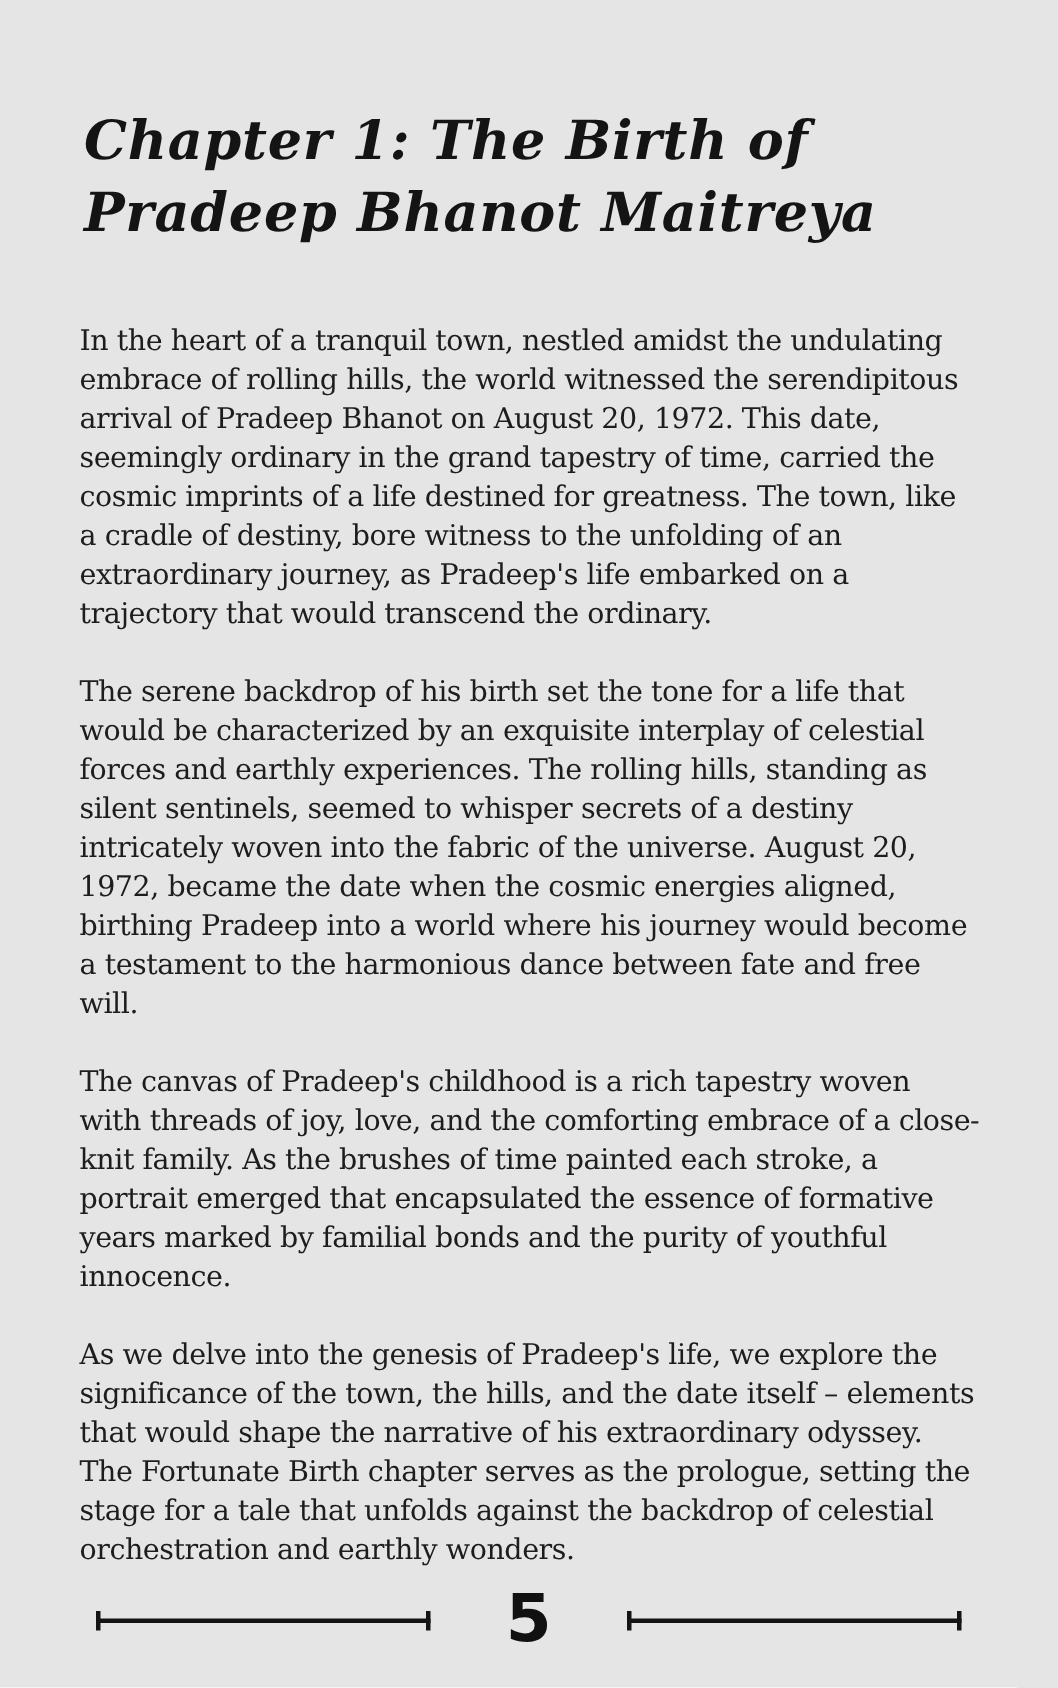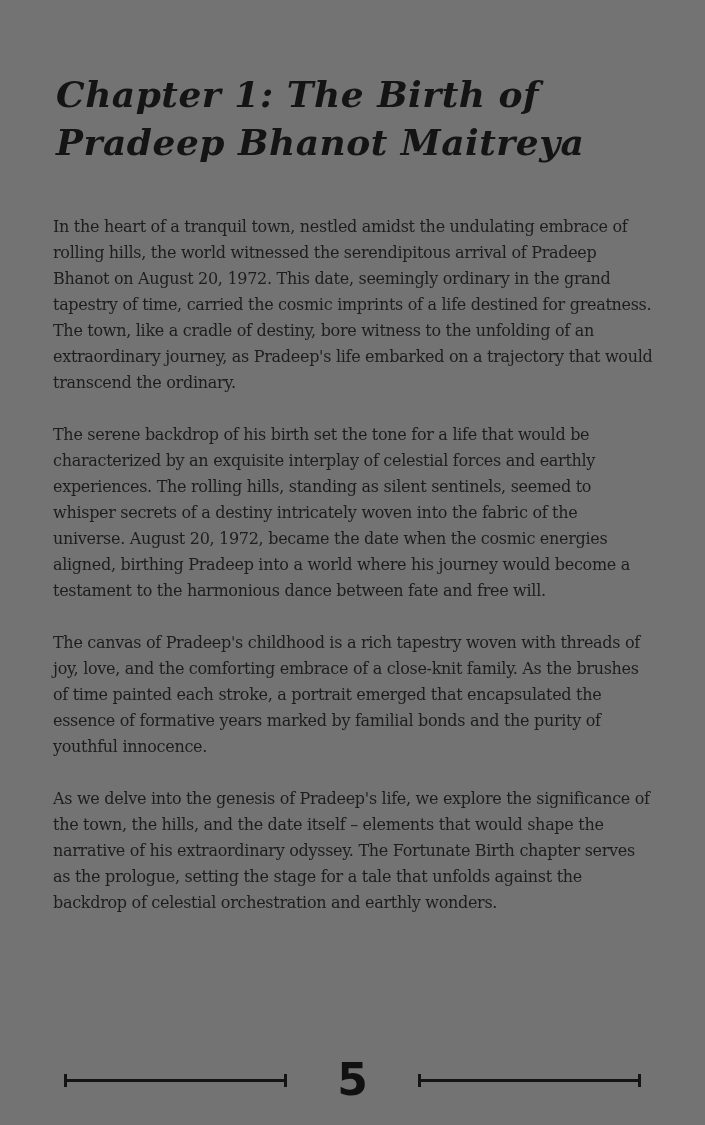--- a/index.html
+++ b/index.html
@@ -4,21 +4,21 @@
 <style>
   html, body {
     margin: 0;
     padding: 0;
     background: #ffffff;
   }
   .page {
     position: relative;
     width: 705px;
     height: 1125px;
-    background: #737373;
+    background: #e5e5e5;
     color: #1d1d1d;
     overflow: hidden;
     font-family: "DejaVu Serif", serif;
   }
   .content {
     position: absolute;
     top: 70px;
     left: 53px;
     width: 600px;
   }
@@ -27,21 +27,21 @@
     font-style: italic;
     font-weight: 600;
     font-size: 36px;
     line-height: 48px;
     letter-spacing: 0.5px;
     color: #141414;
     margin: 0 0 0 3px;
   }
   .body-para {
     font-family: "DejaVu Serif", serif;
-    font-size: 16px;
+    font-size: 19px;
     line-height: 26px;
     letter-spacing: -0.3px;
     color: #1d1d1d;
     margin: 26px 0 0 0;
   }
   .body-para.first {
     margin-top: 48px;
   }
   .footer {
     position: absolute;

